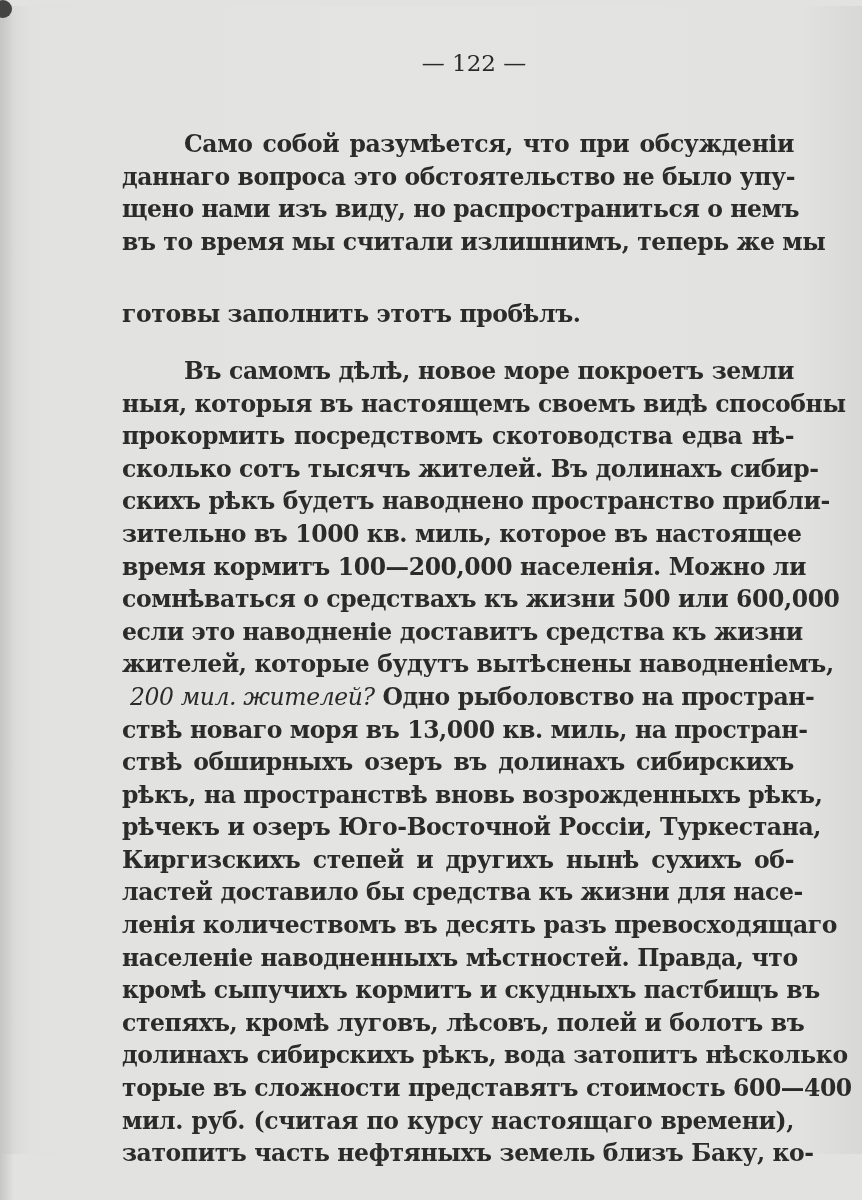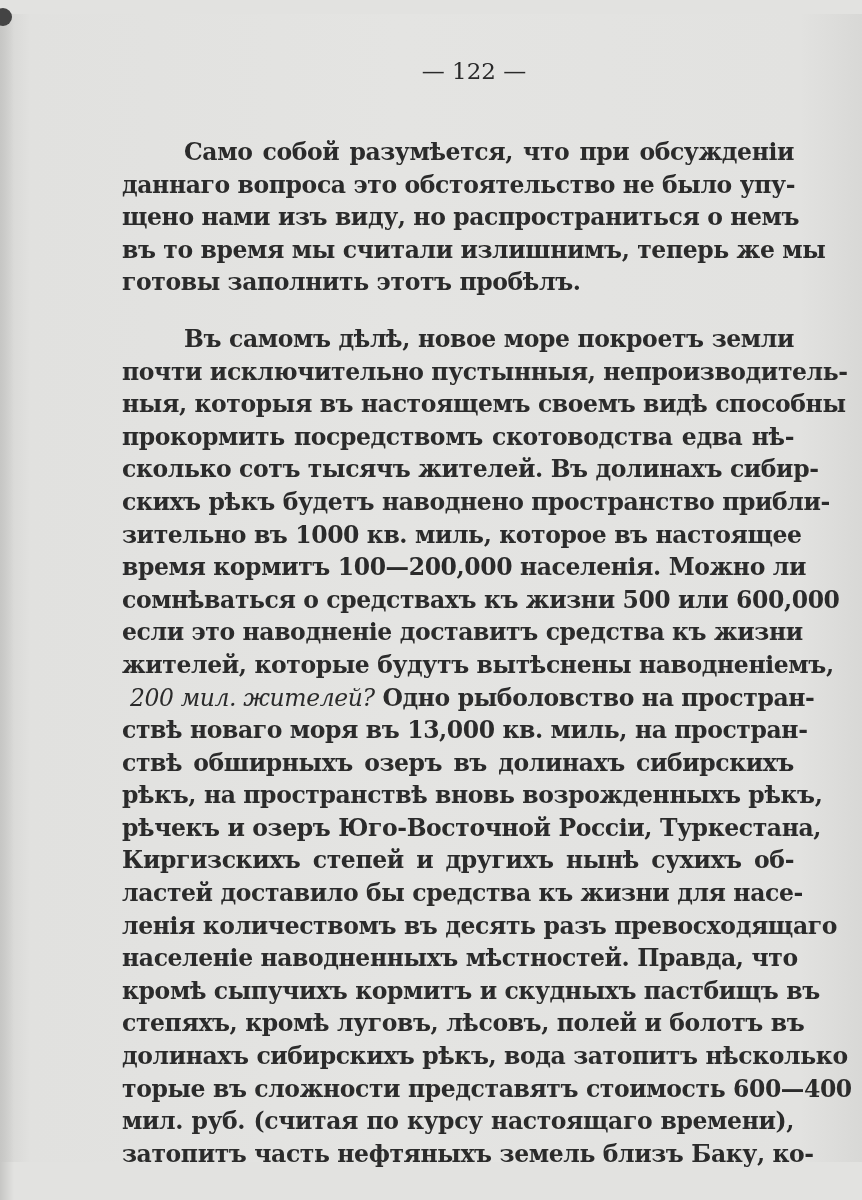--- a/index.html
+++ b/index.html
@@ -8,21 +8,21 @@
   }
   body {
     width: 862px;
     height: 1200px;
     background: #e2e2e0;
     position: relative;
     overflow: hidden;
   }
   .page {
     position: absolute;
-    left: 0; top: 14px;
+    left: 0; top: 6px;
     width: 862px; height: 1148px;
     background: linear-gradient(to right, #d4d4d2 0px, #e1e1df 30px, #e4e4e2 400px, #e2e2e0 800px, #d8d8d6 862px);
   }
   .left-shade {
     position: absolute;
     left: 0; top: 0;
     width: 14px; height: 1200px;
     background: linear-gradient(to right, #c6c6c4, rgba(226,226,224,0));
   }
   .corner-mark {
@@ -60,20 +60,21 @@
     text-align-last: justify;
     height: 32.6px;
     letter-spacing: -0.4px;
   }
   .line.indent {
     padding-left: 62px;
     margin-top: 24px;
   }
   .line.last {
     text-align-last: left;
+    margin-top: 40px;
   }
   .italic {
     font-style: italic;
     font-weight: normal;
     margin-left: 8px;
   }
 </style>
 </head>
 <body>
 
@@ -85,21 +86,20 @@
 
   <div class="text-block">
 
     <span class="line indent">Само собой разумѣется, что при обсужденіи</span>
     <span class="line">даннаго вопроса это обстоятельство не было упу-</span>
     <span class="line">щено нами изъ виду, но распространиться о немъ</span>
     <span class="line">въ то время мы считали излишнимъ, теперь же мы</span>
     <span class="line last">готовы заполнить этотъ пробѣлъ.</span>
 
     <span class="line indent">Въ самомъ дѣлѣ, новое море покроетъ земли</span>
-    <span class="line">почти исключительно пустынныя, непроизводитель-</span>
     <span class="line">ныя, которыя въ настоящемъ своемъ видѣ способны</span>
     <span class="line">прокормить посредствомъ скотоводства едва нѣ-</span>
     <span class="line">сколько сотъ тысячъ жителей. Въ долинахъ сибир-</span>
     <span class="line">скихъ рѣкъ будетъ наводнено пространство прибли-</span>
     <span class="line">зительно въ 1000 кв. миль, которое въ настоящее</span>
     <span class="line">время кормитъ 100—200,000 населенія. Можно ли</span>
     <span class="line">сомнѣваться о средствахъ къ жизни 500 или 600,000</span>
     <span class="line">если это наводненіе доставитъ средства къ жизни</span>
     <span class="line">жителей, которые будутъ вытѣснены наводненіемъ,</span>
     <span class="line"><span class="italic">200 мил. жителей?</span><span> Одно рыболовство на простран-</span></span>

